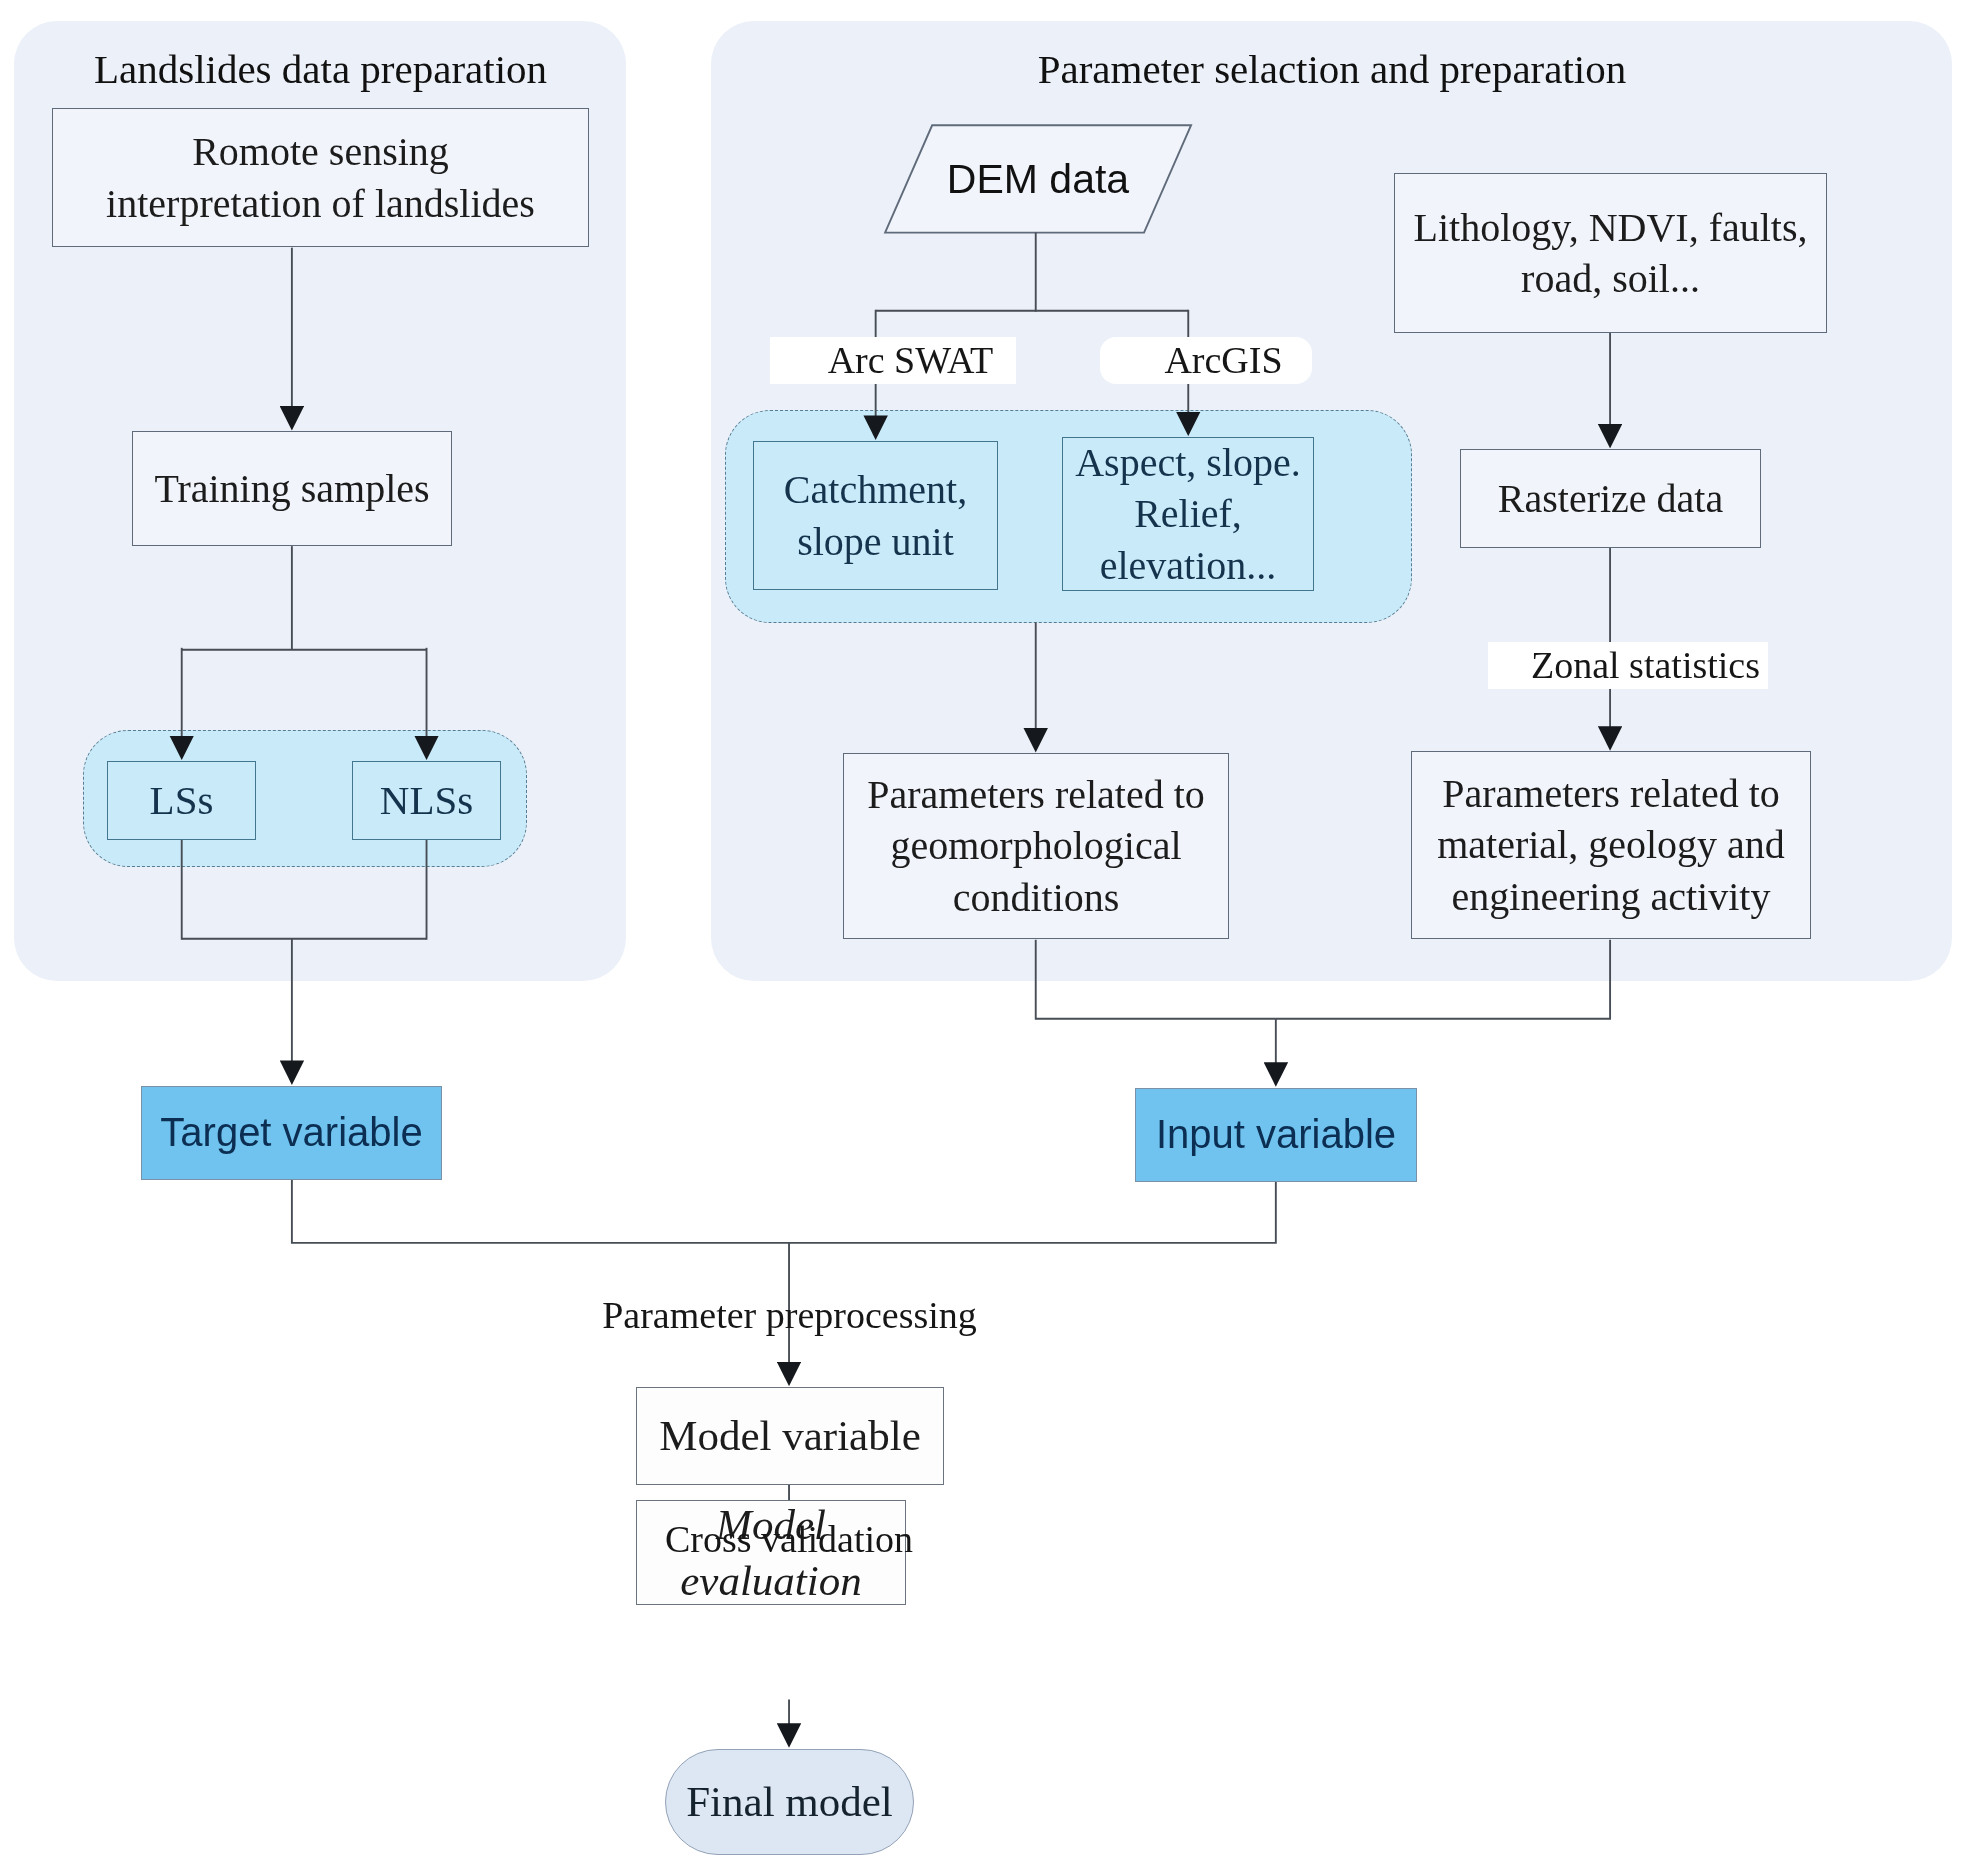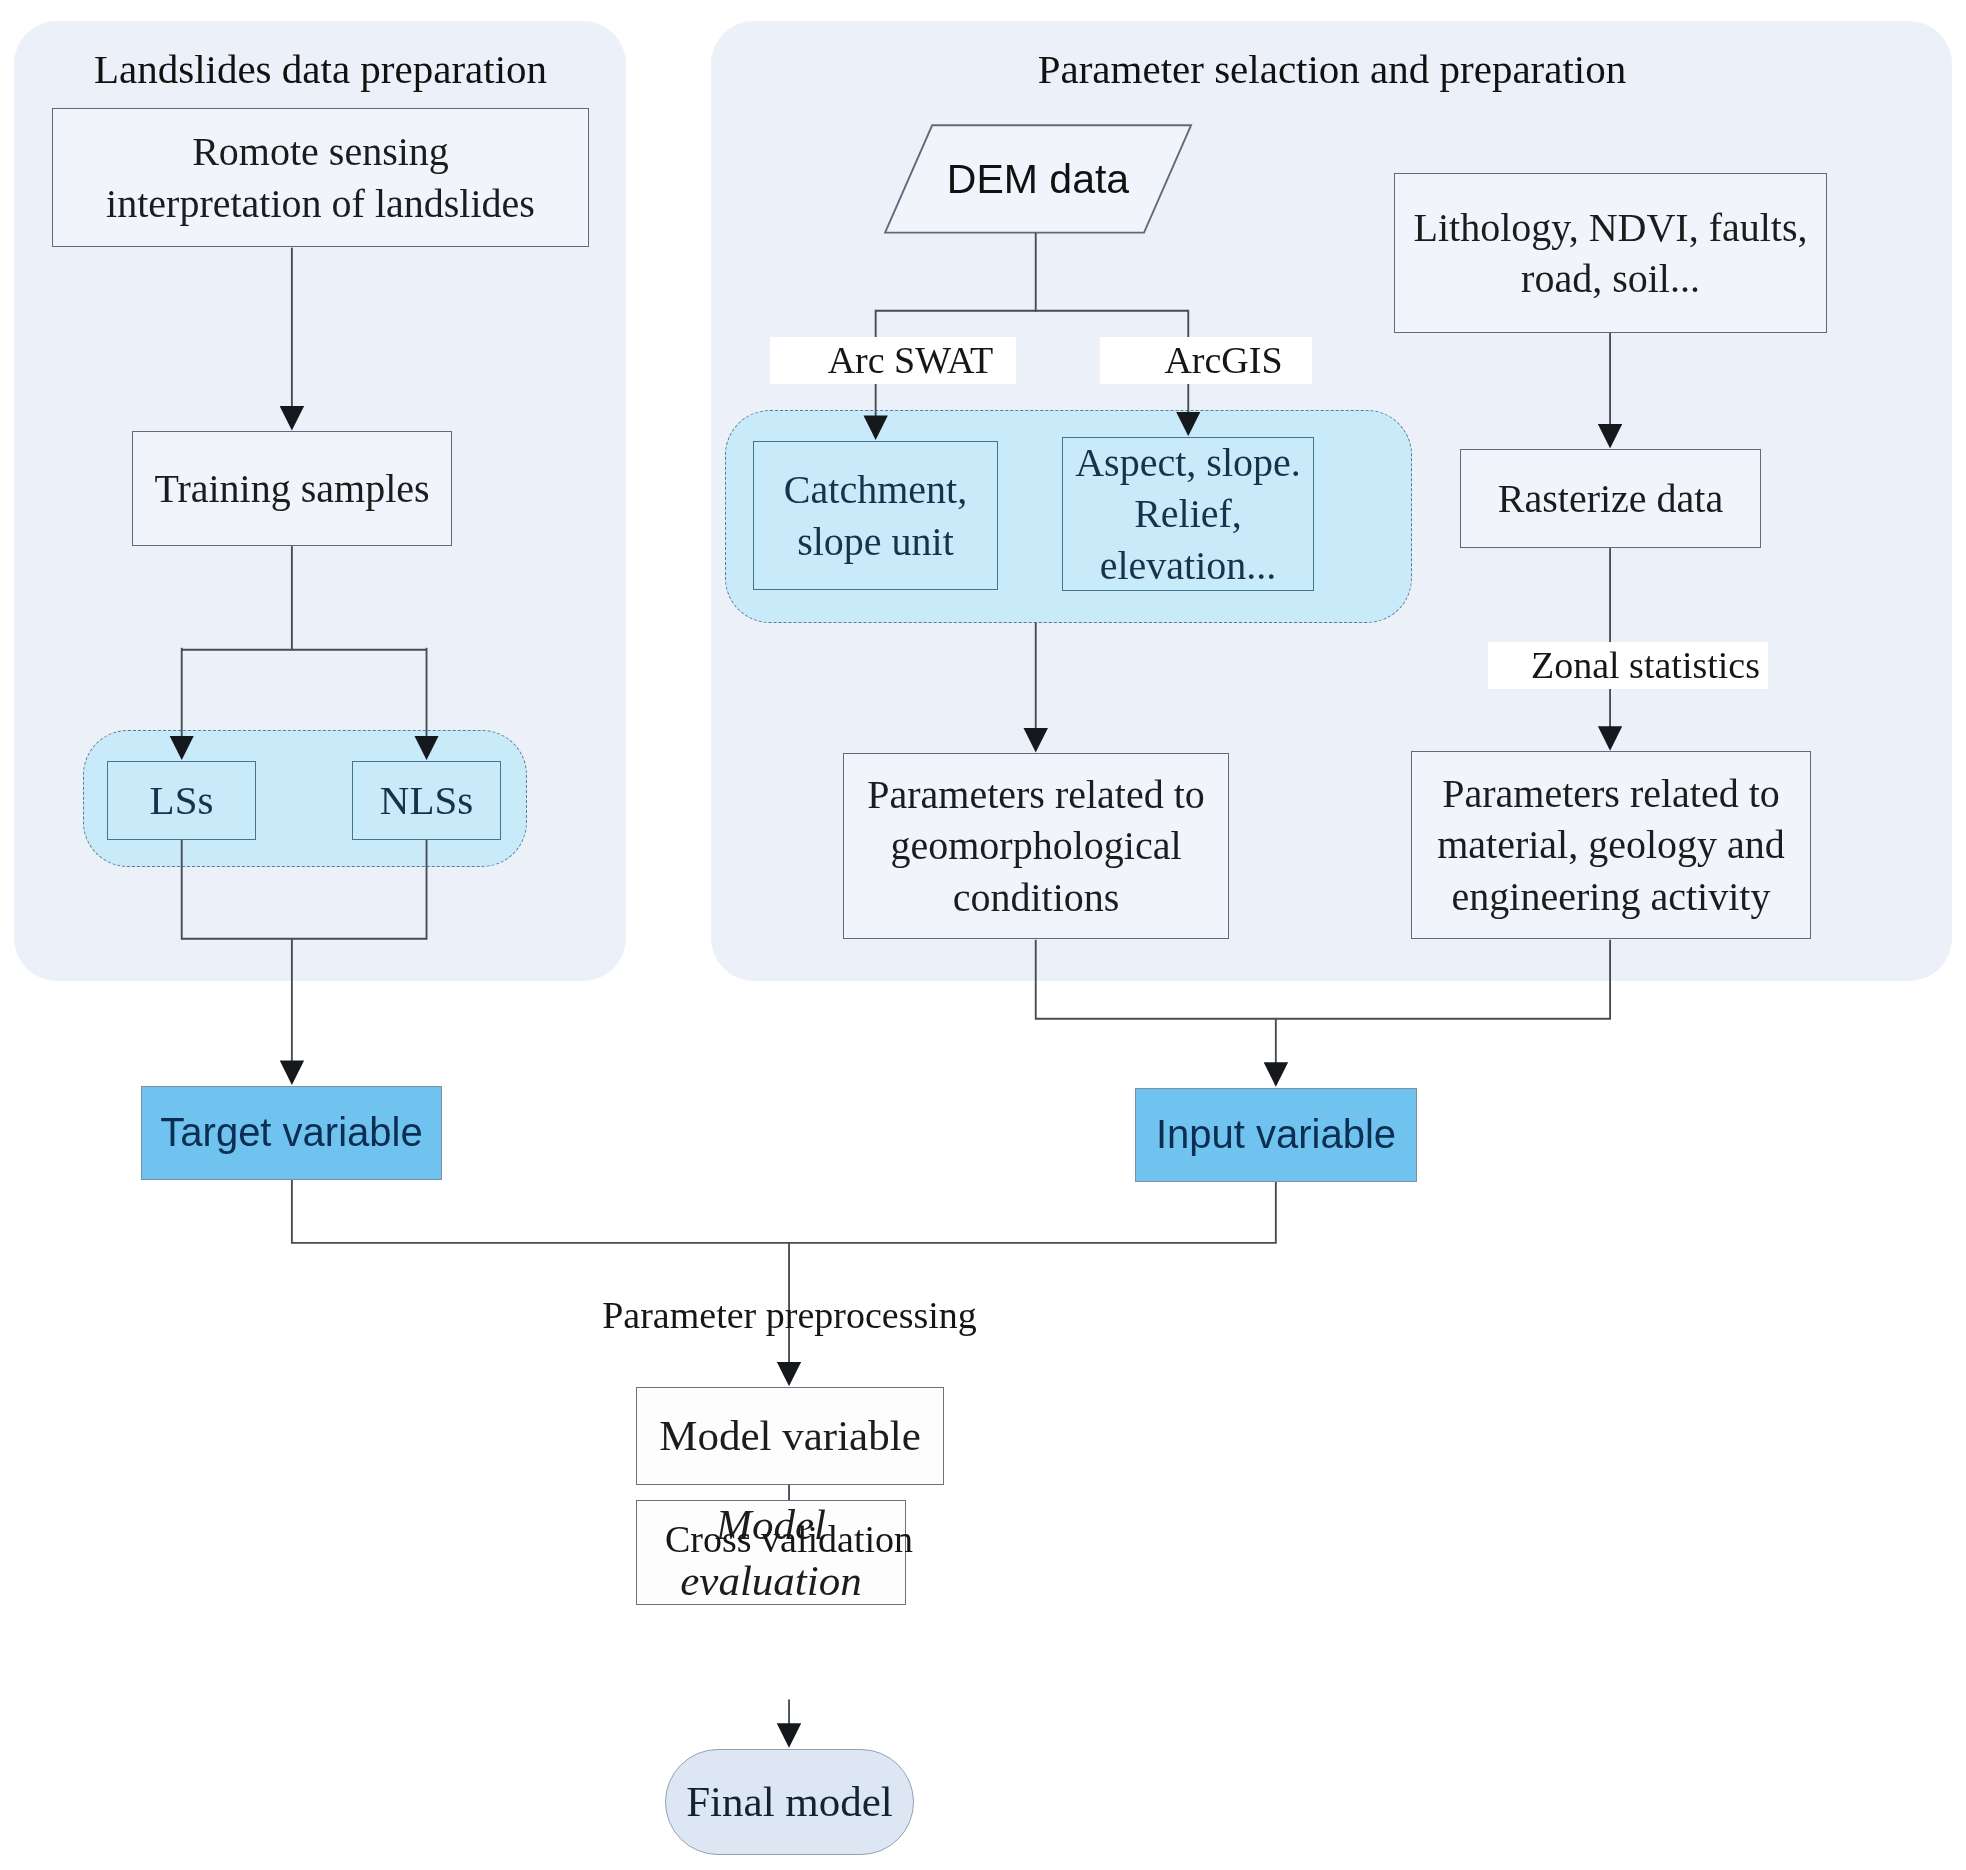--- a/index.html
+++ b/index.html
@@ -82,21 +82,21 @@
   <div class="bx blue" style="left:352px;top:761px;width:149px;height:79px;">NLSs</div>
 
   <div class="bx hl" style="left:141px;top:1086px;width:301px;height:94px;">Target variable</div>
 
   <div class="ptitle" style="left:852px;top:45px;width:960px;">Parameter selaction and preparation</div>
 
   <div class="demtext" style="left:906px;top:149px;width:264px;height:60px;">DEM data</div>
 
   <div class="lbl whitebg" style="left:770px;top:337px;width:211px;height:47px;">Arc SWAT</div>
 
-  <div class="lbl whitebg" style="left:1100px;top:337px;width:177px;height:47px;">ArcGIS</div>
+  <div class="lbl whitebg" style="left:1100px;top:337px;width:177px;height:47px;border-radius:16px;">ArcGIS</div>
 
   <div class="bx blue" style="left:753px;top:441px;width:245px;height:149px;font-size:40px;">
       <div>Catchment,<br>slope unit</div>
     </div>
 
   <div class="bx blue" style="left:1062px;top:437px;width:252px;height:154px;font-size:40px;">
       <div>Aspect, slope.<br>Relief,<br>elevation...</div>
     </div>
 
   <div class="bx" style="left:1394px;top:125px;width:433px;height:160px;margin-top:48px;">

